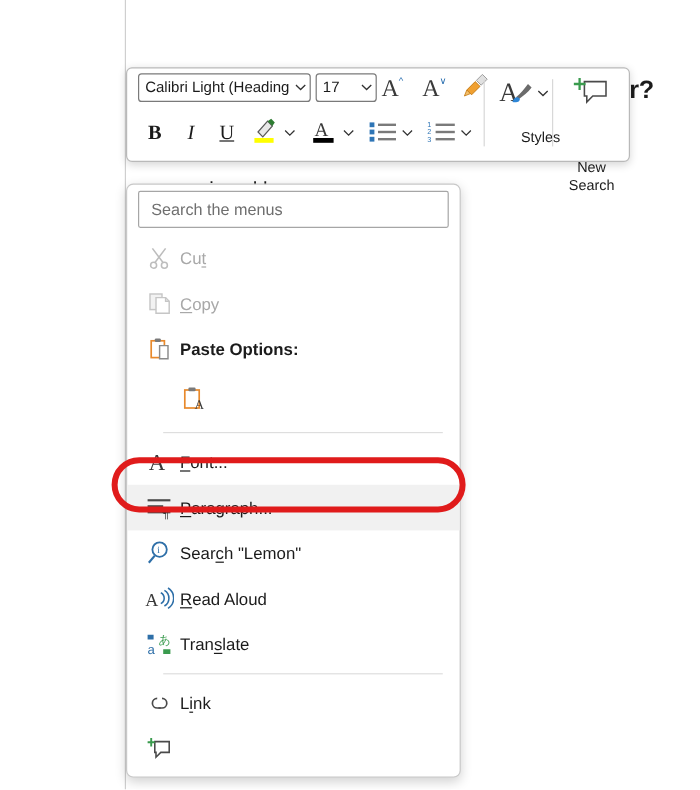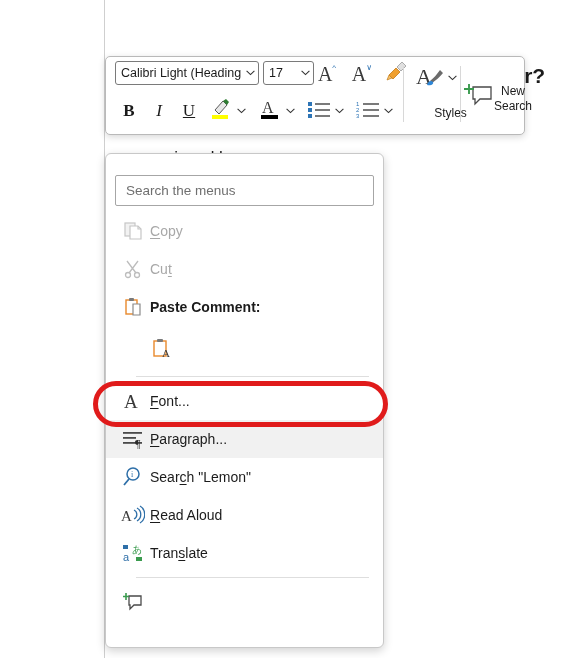--- a/index.html
+++ b/index.html
@@ -89,35 +89,35 @@
 
   .styles-btn {
     position:absolute; left:300px; top:3px; width:52px; height:70px;
     display:flex; flex-direction:column; align-items:center; justify-content:flex-start;
     border-radius:3px; padding-top:4px;
   }
   .styles-lbl { font-size:12px; color:#1b1b1b; margin-top:12px;margin-left:37px; }
 
   .newcomment-btn {
     position:absolute; left:358px; top:3px; width:58px; height:70px;
-    display:flex; flex-direction:row; align-items:center; justify-content:flex-start;
-    border-radius:3px; padding-top:3px;
+    display:flex; flex-direction:column; align-items:center; justify-content:flex-start;
+    border-radius:3px; padding-top:3px;gap:33px;
   }
   .nc-lbl { font-size:12px; color:#1b1b1b; line-height:15px; text-align:center; margin-top:5px; }
 
   
   #context-menu {
     position:absolute; left:105px; top:153px;
     width:279px; height:495px;
     background:#ffffff;
     border:1px solid #c8c8c8;
     border-radius:6px;
     box-shadow:0 3px 10px rgba(0,0,0,0.18);
     z-index:4;
-    padding-top:21px;
+    padding-top:5px;
   }
   #menu-search {
     margin:0 9px 6px 9px; height:31px;
     border:1px solid #a6a6a6; border-radius:2px;
     background:#fff;
     display:flex; align-items:center; padding:0 8px;
   }
   #menu-search input {
     border:0; outline:0; width:100%; font-size:13.5px;
     color:#1b1b1b; font-family:"Liberation Sans", sans-serif;
@@ -337,48 +337,48 @@
 
 <div id="context-menu">
 
   <div id="menu-search">
     <input type="text" placeholder="Search the menus" style="">
   </div>
 
   <div class="mi disabled">
     <span class="ic">
       <svg width="20" height="20" viewBox="0 0 20 20">
+        <circle cx="5" cy="16" r="2.5" fill="none" stroke="#bdbdbd" stroke-width="1.3"></circle>
+        <circle cx="14" cy="16" r="2.5" fill="none" stroke="#bdbdbd" stroke-width="1.3"></circle>
+        <path d="M6 14 L15 2 M13 14 L4 2" stroke="#bdbdbd" stroke-width="1.3" fill="none"></path>
+      </svg>
+    </span>
+    <span class="lbl">Cu<u>t</u></span>
+  </div>
+
+  <div class="mi disabled">
+    <span class="ic">
+      <svg width="20" height="20" viewBox="0 0 20 20">
         <rect x="2" y="2" width="10" height="13" fill="#f2f2f2" stroke="#c6c6c6" stroke-width="1.2"></rect>
         <path d="M7 5 H15 L18 8 V18 H7 Z" fill="#ffffff" stroke="#c6c6c6" stroke-width="1.2"></path>
         <path d="M15 5 V8 H18" fill="none" stroke="#c6c6c6" stroke-width="1.2"></path>
       </svg>
     </span>
     <span class="lbl"><u>C</u>opy</span>
-  </div>
-
-  <div class="mi disabled">
-    <span class="ic">
-      <svg width="20" height="20" viewBox="0 0 20 20">
-        <circle cx="5" cy="16" r="2.5" fill="none" stroke="#bdbdbd" stroke-width="1.3"></circle>
-        <circle cx="14" cy="16" r="2.5" fill="none" stroke="#bdbdbd" stroke-width="1.3"></circle>
-        <path d="M6 14 L15 2 M13 14 L4 2" stroke="#bdbdbd" stroke-width="1.3" fill="none"></path>
-      </svg>
-    </span>
-    <span class="lbl">Cu<u>t</u></span>
   </div>
 
   <div class="mi bold nohover">
     <span class="ic">
       <svg width="20" height="20" viewBox="0 0 20 20">
         <rect x="3" y="3" width="11" height="14" fill="#ffffff" stroke="#e8892b" stroke-width="1.4"></rect>
         <rect x="6" y="1" width="5" height="3" rx="1" fill="#7a7a7a"></rect>
         <path d="M10 7 H17 V18 H10 Z" fill="#ffffff" stroke="#8a8a8a" stroke-width="1.2"></path>
       </svg>
     </span>
-    <span class="lbl">Paste Comment:</span>
+    <span class="lbl">Paste Options:</span>
   </div>
 
   <div class="paste-gallery">
     <div class="paste-tile">
       <svg width="22" height="22" viewBox="0 0 22 22">
         <rect x="2" y="3" width="12" height="15" fill="#ffffff" stroke="#e8892b" stroke-width="1.4"></rect>
         <rect x="5" y="1" width="6" height="3" rx="1" fill="#7a7a7a"></rect>
         <text x="10" y="19" font-family="Liberation Serif, serif" font-size="11" fill="#3a3a3a">A</text>
       </svg>
     </div>
@@ -438,20 +438,29 @@
         <text x="1" y="19" font-family="Liberation Sans, sans-serif" font-size="11" fill="#2e6fa8">a</text>
         <text x="10" y="11" font-family="Liberation Sans, sans-serif" font-size="10" fill="#3a9b4e">あ</text>
         <path d="M14 15 H20 V19 H14 Z" fill="#3a9b4e"></path>
       </svg>
     </span>
     <span class="lbl">Tran<u>s</u>late</span>
   </div>
 
   <div class="mdiv"></div>
 
+  <div class="mi">
+    <span class="ic">
+      <svg width="22" height="20" viewBox="0 0 22 20">
+        <path d="M9 6 A4 4 0 0 0 9 14 H12" fill="none" stroke="#4a4a4a" stroke-width="1.4"></path>
+        <path d="M13 6 A4 4 0 0 1 13 14 H10" fill="none" stroke="#4a4a4a" stroke-width="1.4"></path>
+      </svg>
+    </span>
+    <span class="lbl">L<u>i</u>nk</span>
+  </div>
 
   <div class="mi">
     <span class="ic">
       <svg width="22" height="20" viewBox="0 0 22 20">
         <path d="M7 4 H19 V13 H12 L8 17 V13 H7 Z" fill="#ffffff" stroke="#4a4a4a" stroke-width="1.3"></path>
         <path d="M4 1 V8 M1 4.5 H7" stroke="#3a9b4e" stroke-width="1.6"></path>
       </svg>
     </span>
 
   </div>

